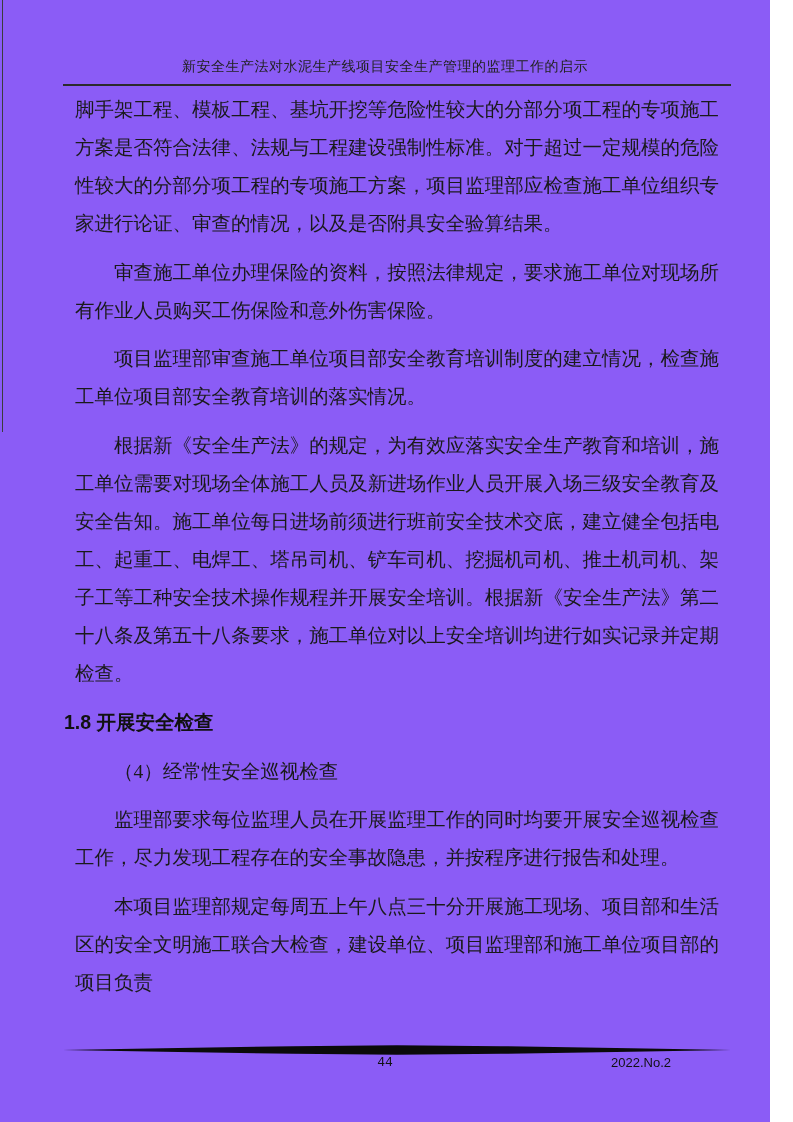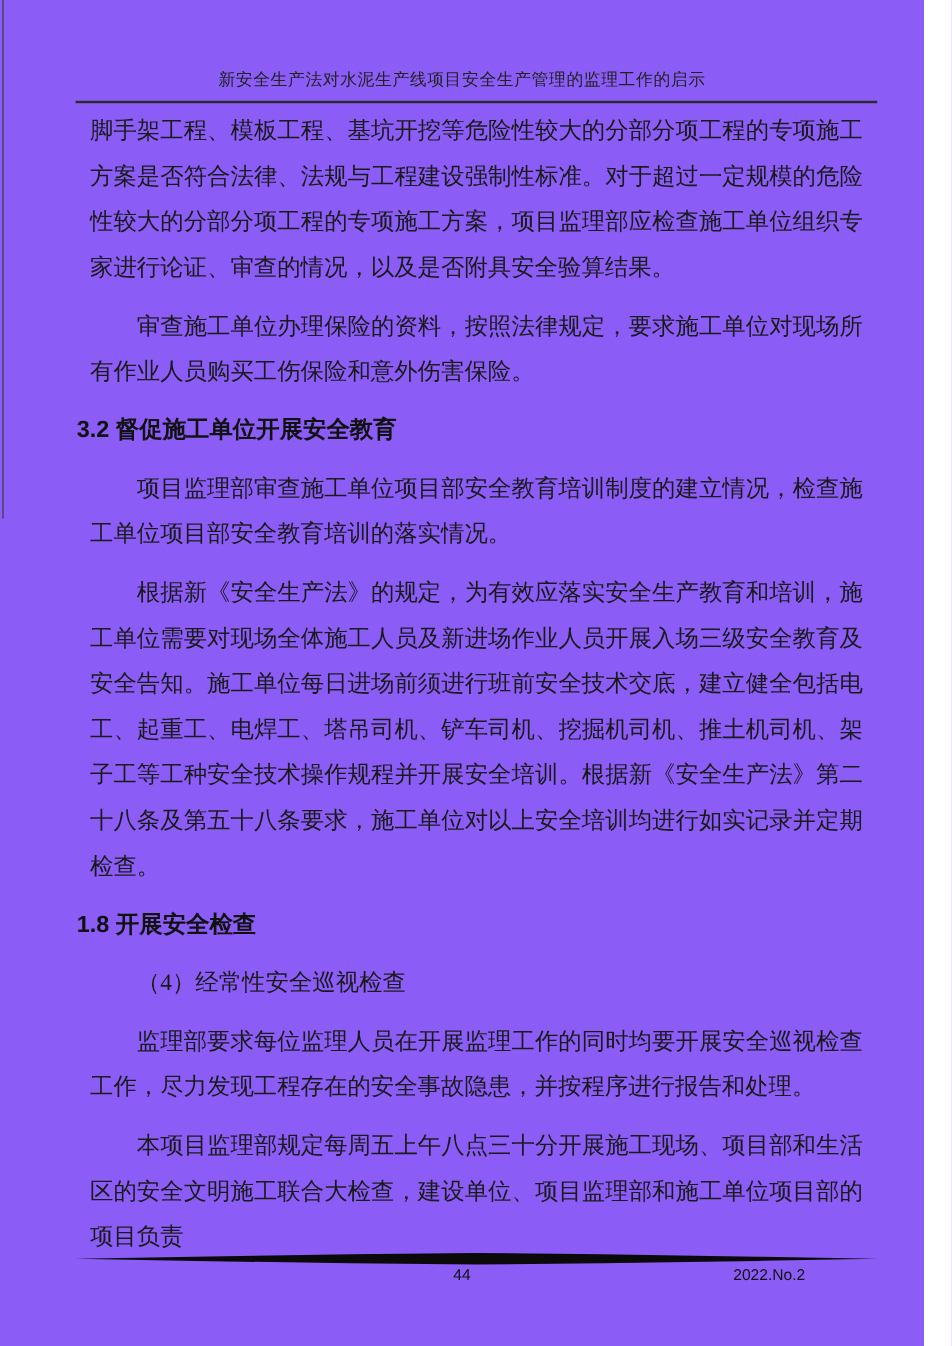--- a/index.html
+++ b/index.html
@@ -69,41 +69,41 @@
     top: 1055px; left: 0;
     width: 100%;
     font-family: "Liberation Sans", "DejaVu Sans", sans-serif;
     font-size: 13px;
     color: #111;
   }
   .footer-pageno {
     display: block;
     width: 100%;
     text-align: center;
+    font-family: Liberation Mono, monospace;
   }
   .footer-issue {
     position: absolute;
     top: 0; right: 99px;
   }
 </style>
 </head>
 <body>
 
 <div class="page">
 
   <div class="edge-line-left"></div>
 
   <div class="header-title">新安全生产法对水泥生产线项目安全生产管理的监理工作的启示</div>
 
   <div class="header-rule"></div>
 
   <div class="content">
       <p class="paragraph continued">脚手架工程、模板工程、基坑开挖等危险性较大的分部分项工程的专项施工方案是否符合法律、法规与工程建设强制性标准。对于超过一定规模的危险性较大的分部分项工程的专项施工方案，项目监理部应检查施工单位组织专家进行论证、审查的情况，以及是否附具安全验算结果。</p>
       <p class="paragraph">审查施工单位办理保险的资料，按照法律规定，要求施工单位对现场所有作业人员购买工伤保险和意外伤害保险。</p>
-      <h2 class="heading">3.2 督促施工单位开展安全教育</h2>
       <p class="paragraph">项目监理部审查施工单位项目部安全教育培训制度的建立情况，检查施工单位项目部安全教育培训的落实情况。</p>
       <p class="paragraph">根据新《安全生产法》的规定，为有效应落实安全生产教育和培训，施工单位需要对现场全体施工人员及新进场作业人员开展入场三级安全教育及安全告知。施工单位每日进场前须进行班前安全技术交底，建立健全包括电工、起重工、电焊工、塔吊司机、铲车司机、挖掘机司机、推土机司机、架子工等工种安全技术操作规程并开展安全培训。根据新《安全生产法》第二十八条及第五十八条要求，施工单位对以上安全培训均进行如实记录并定期检查。</p>
       <h2 class="heading">1.8 开展安全检查</h2>
       <p class="paragraph">（4）经常性安全巡视检查</p>
       <p class="paragraph">监理部要求每位监理人员在开展监理工作的同时均要开展安全巡视检查工作，尽力发现工程存在的安全事故隐患，并按程序进行报告和处理。</p>
       <p class="paragraph">本项目监理部规定每周五上午八点三十分开展施工现场、项目部和生活区的安全文明施工联合大检查，建设单位、项目监理部和施工单位项目部的项目负责</p>
     </div>
 
   <div class="footer-line-wrap">
     <svg width="668" height="12" viewBox="0 0 668 12" aria-hidden="true">

